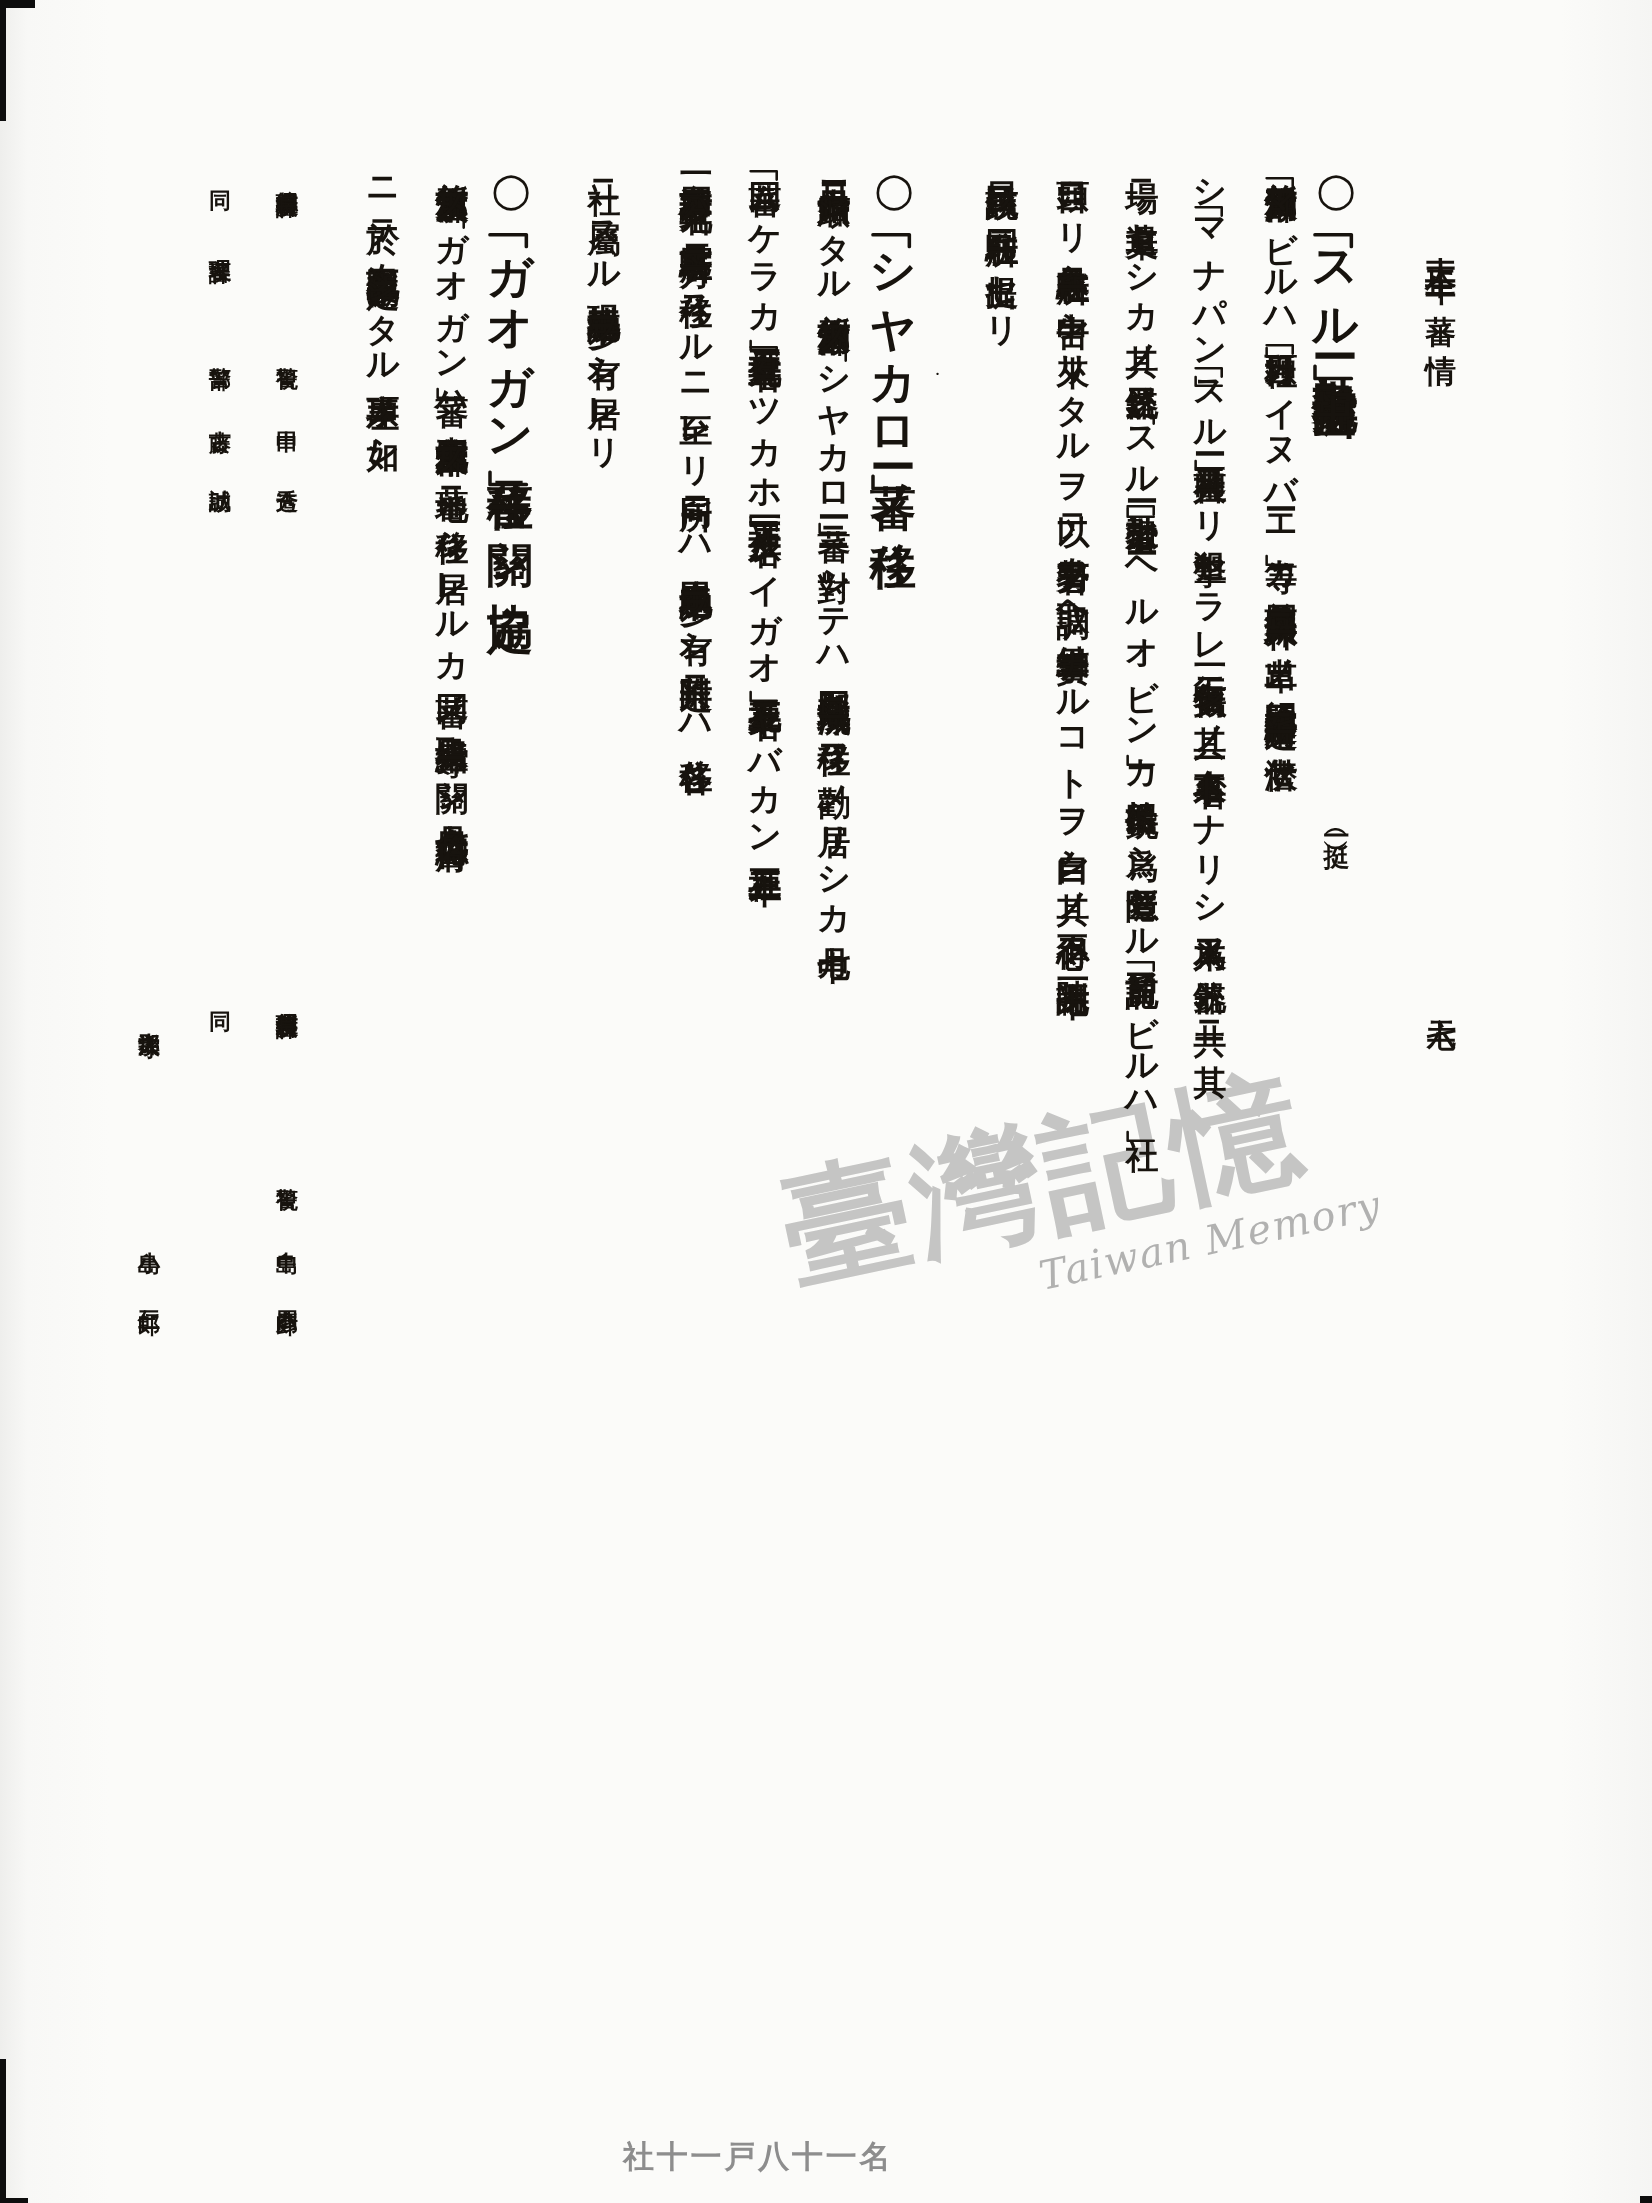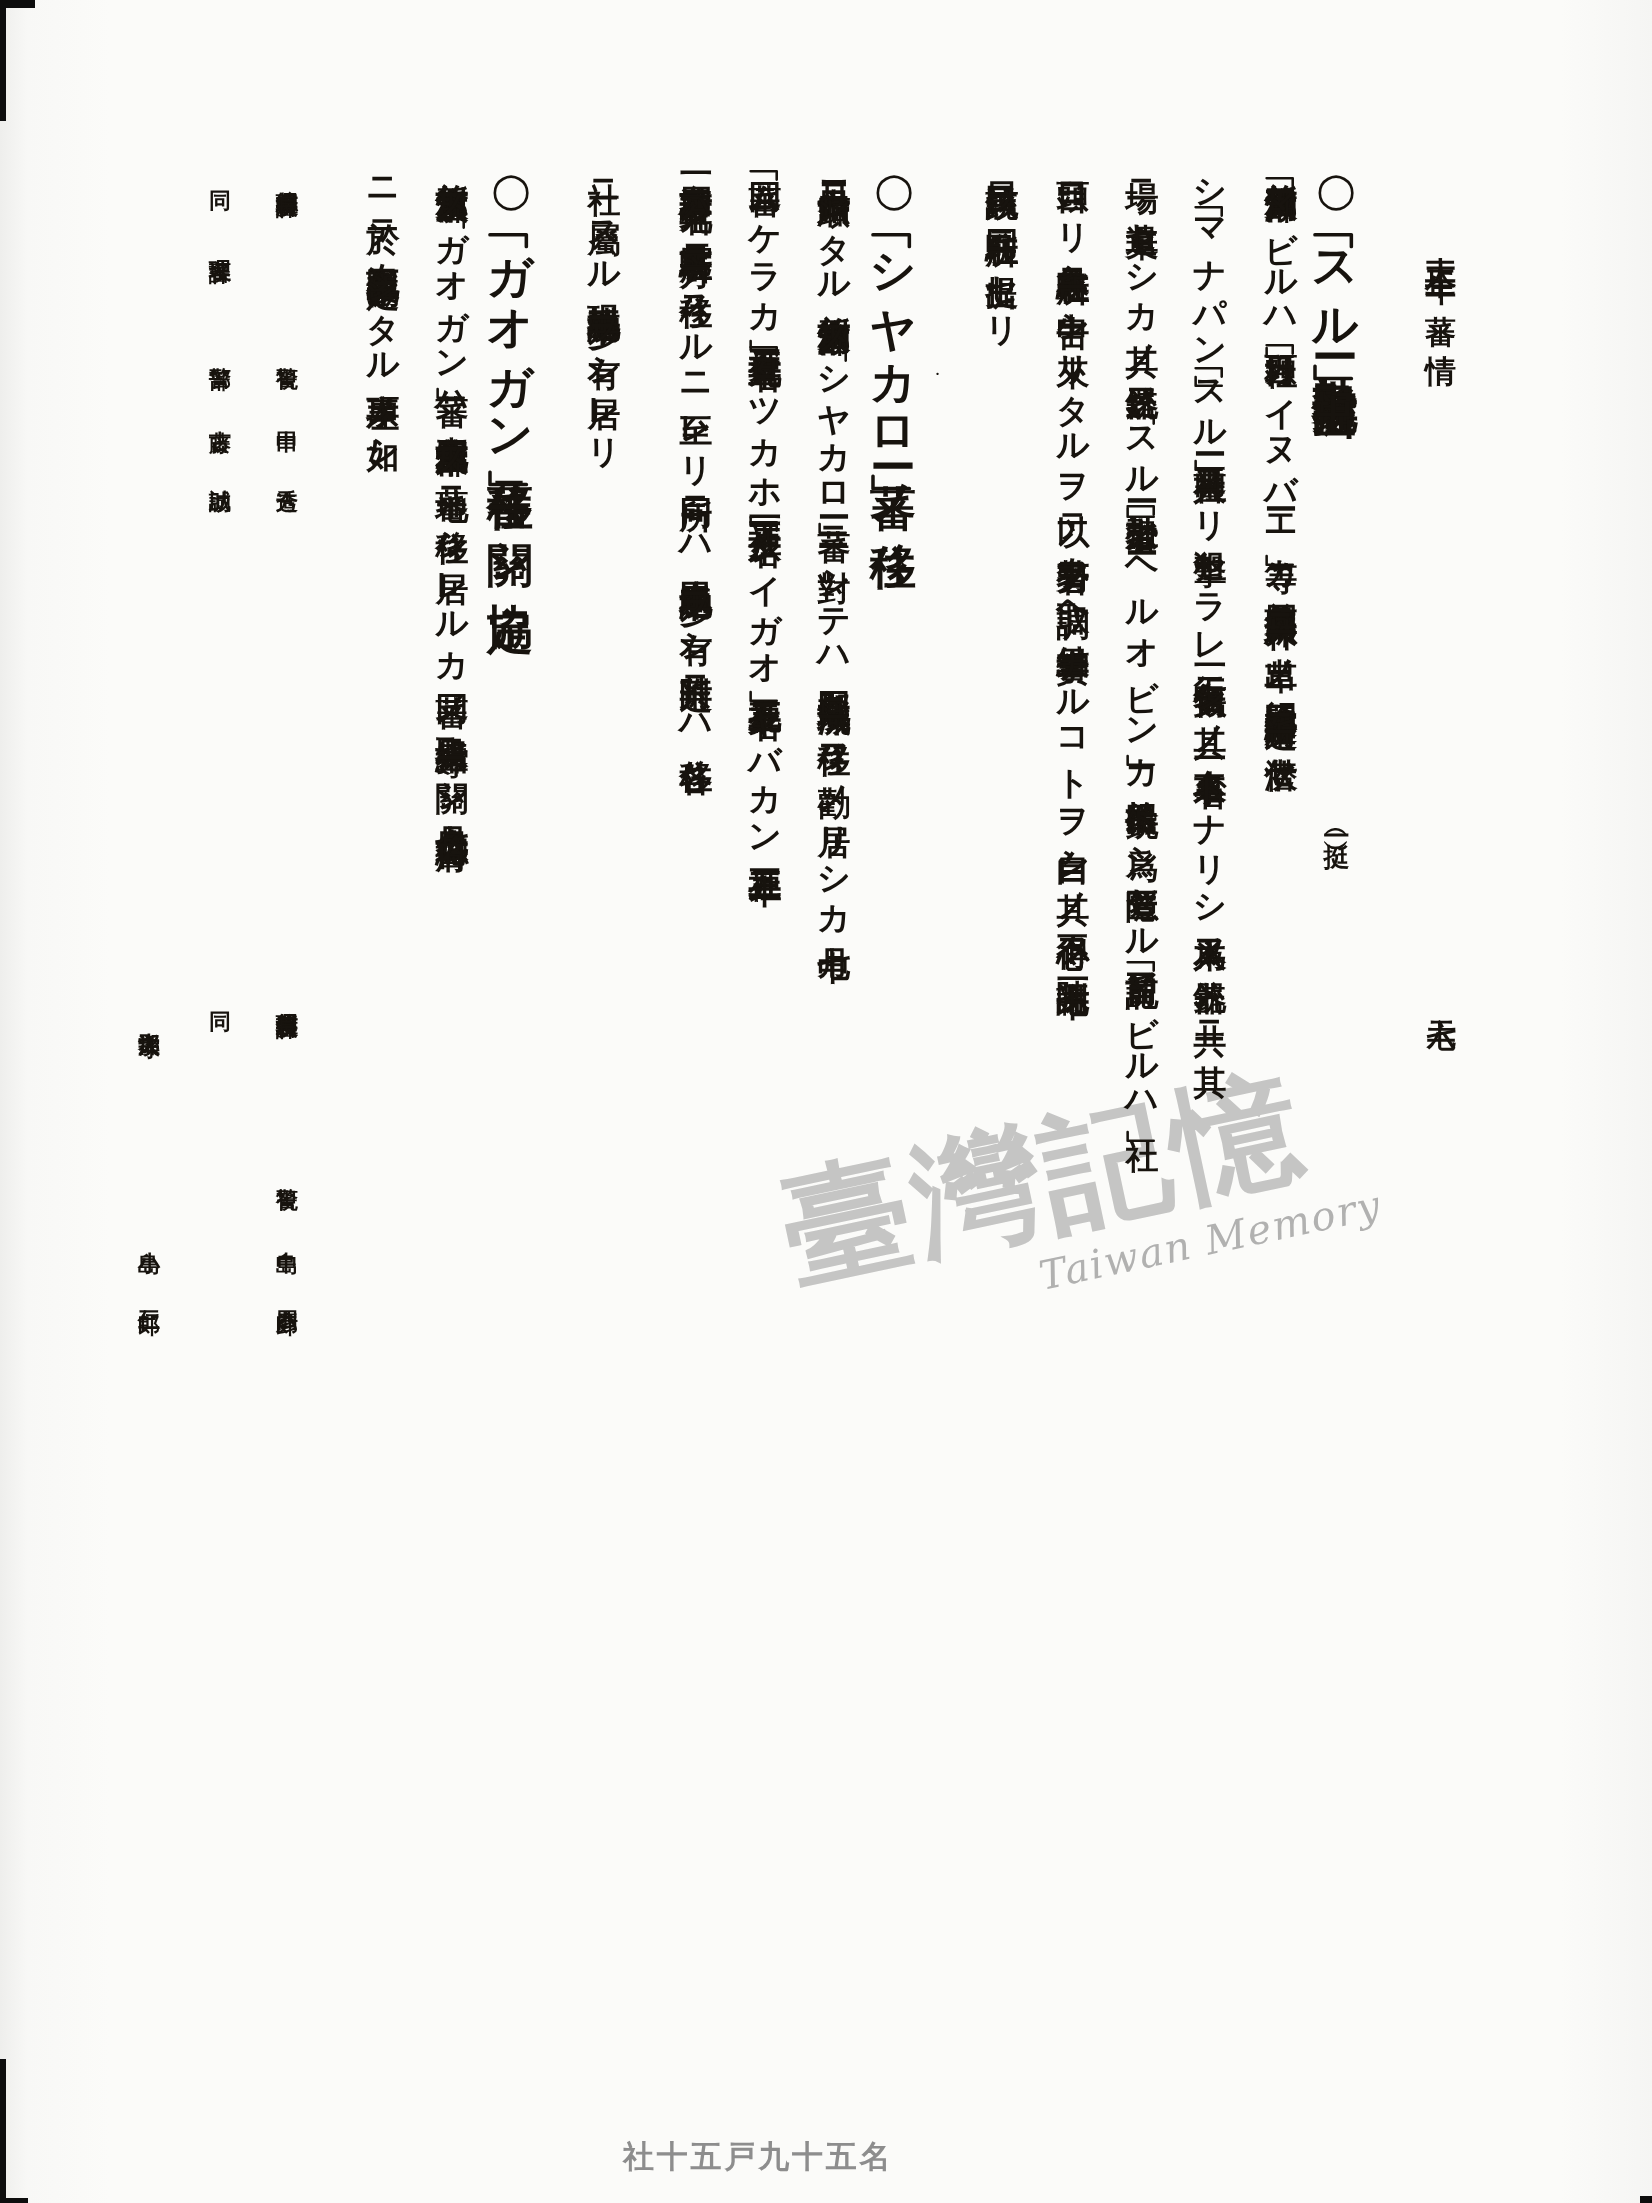--- a/index.html
+++ b/index.html
@@ -106,21 +106,21 @@
     <div class="vcol off" style="left:206px;top:349px;">警部</div>
     <div class="vcol off" style="left:206px;top:413px;">古藤</div>
     <div class="vcol off" style="left:206px;top:472px;">誠助</div>
 
     <div class="vcol off" style="left:206px;top:994px;">同</div>
 
     <div class="vcol off" style="left:135px;top:1015px;">大溪郡守</div>
     <div class="vcol off" style="left:135px;top:1234px;">小島</div>
     <div class="vcol off" style="left:135px;top:1293px;">仁三郎</div>
 
-    <div class="footer-caption">社十五戸九十五名</div>
+    <div class="footer-caption">社十一戸八十一名</div>
   </div>
 
   <div class="edge edge-l-top"></div>
   <div class="edge edge-t-left"></div>
   <div class="edge edge-l-bottom"></div>
   <div class="edge edge-b-left"></div>
   <div class="edge edge-b-right"></div>
 </div>
 
 

